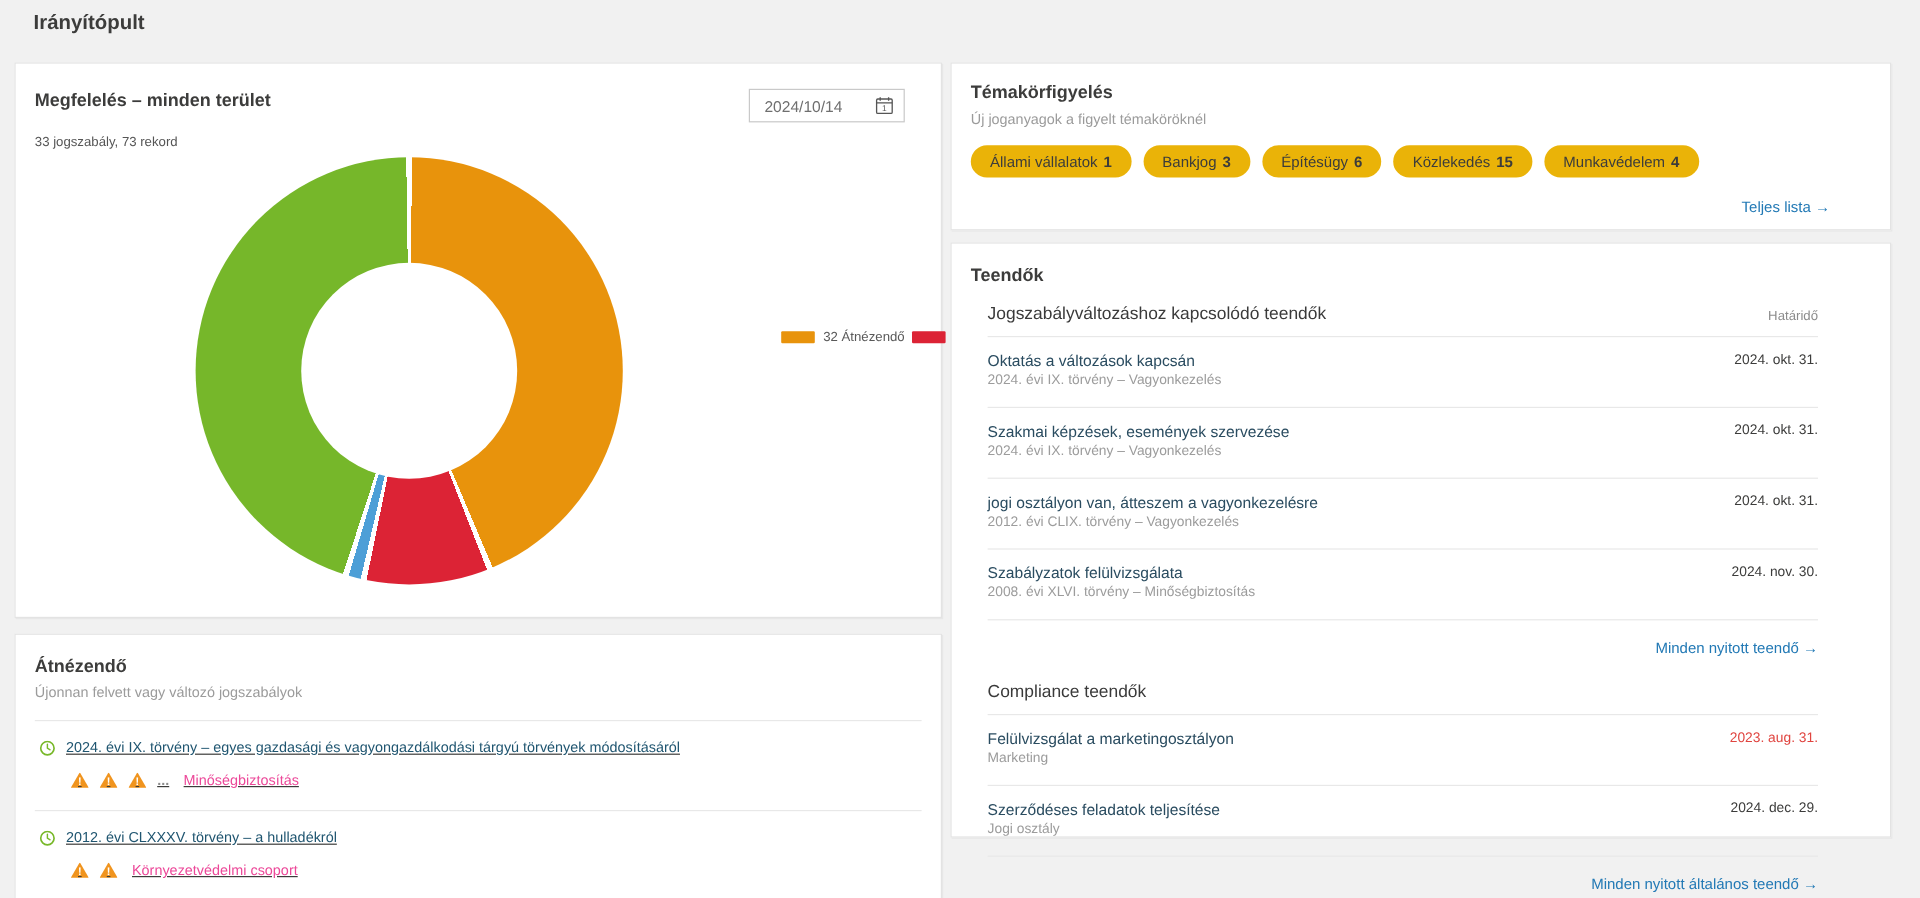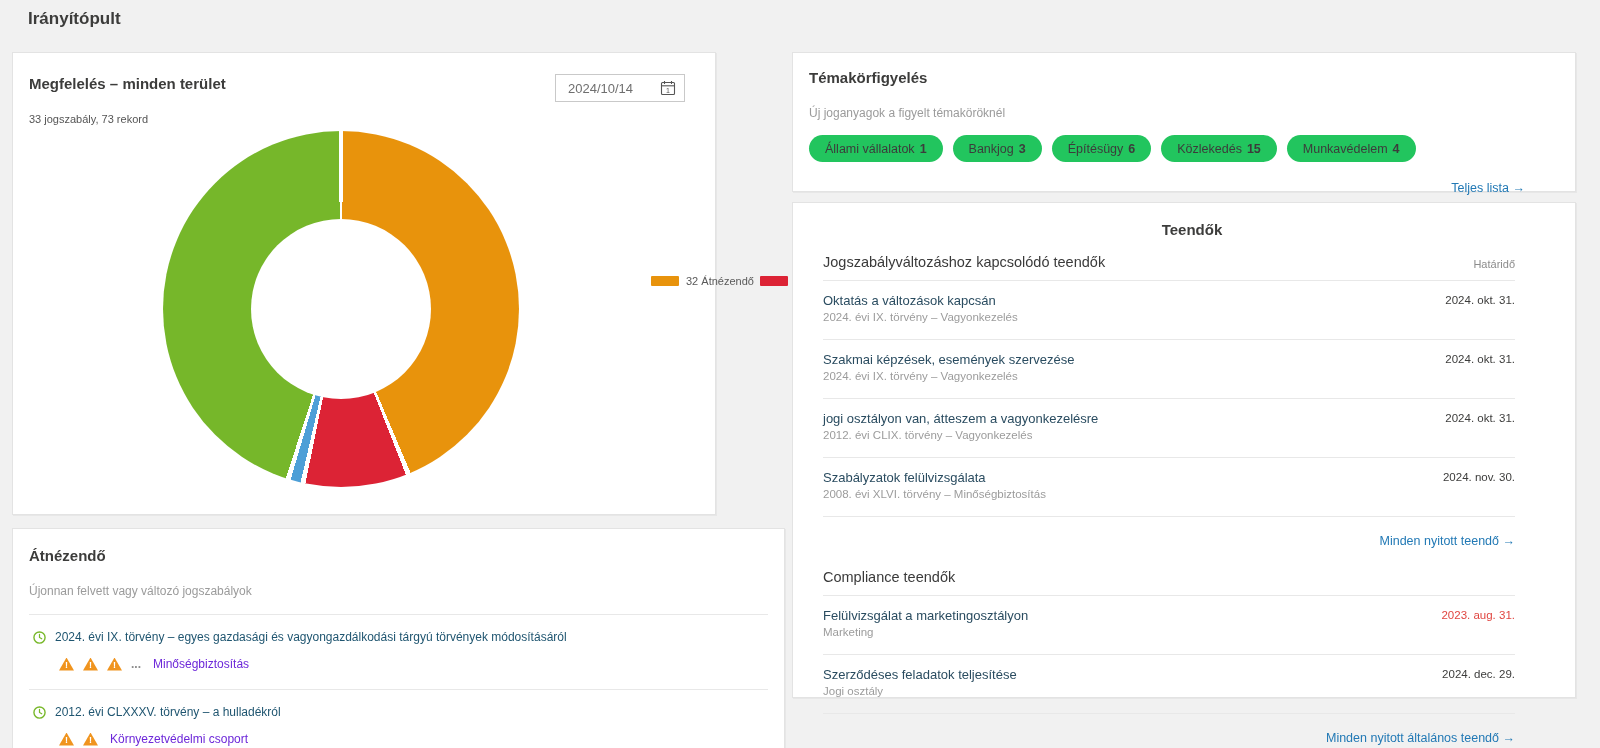--- a/index.html
+++ b/index.html
@@ -2,63 +2,63 @@
 <html><head>
 <meta charset="utf-8">
 <style>
   * { margin:0; padding:0; box-sizing:border-box; }
   html,body { width:1600px; height:748px; overflow:hidden; background:#F1F1F1;
               font-family:"Liberation Sans", sans-serif; color:#3C3C3B; }
   .page-title { position:absolute; left:28px; top:9px; font-size:17px; font-weight:bold; color:#3C3C3B; }
   .card { position:absolute; background:#fff; border:1px solid #E3E3E3; box-shadow:1px 1px 0 rgba(0,0,0,0.04); }
 
   
-  #card-compliance { left:12px; top:52px; width:704px; height:463px;padding-left:16px; }
+  #card-compliance { left:12px; top:52px; width:773px; height:463px;padding-left:16px; }
   .cc-title { position:absolute; left:16px; top:22px; font-size:15px; font-weight:bold; }
   .date-input { position:absolute; right:30px; top:21px; width:130px; height:28px; border:1px solid #C9C9C9;
                 background:#fff; display:flex; align-items:center; }
   .date-input input { border:none; outline:none; width:88px; margin-left:12px; font-size:13px; color:#6F6F6F;
                       font-family:"Liberation Sans", sans-serif; }
   .date-input .cal { margin-left:auto; margin-right:8px; display:flex; }
   .cc-summary { position:absolute; left:16px; top:60px; font-size:11px; color:#555; }
   .donut { position:absolute; left:150px; top:78px; width:356px; height:356px; border-radius:50%; }
   .donut::after { content:""; position:absolute; inset:88px; background:#fff; border-radius:50%; }
   .legend { position:absolute; left:638px; top:222px; display:flex; flex-direction:row; gap:6px; }
   .legend-item { display:flex; align-items:center; gap:7px; }
   .swatch { width:28px; height:10px; border-radius:1px; flex:0 0 auto; }
   .legend-label { font-size:11px; color:#595959; white-space:nowrap; }
 
   
   #card-review { left:12px; top:528px; width:773px; height:268px; padding:18px 16px 0; }
   .card-h { font-size:15px; font-weight:bold; color:#3C3C3B; }
-  .card-sub { font-size:12px; color:#9B9B9B; margin-top:20px; }
+  .card-sub { font-size:12px; color:#9B9B9B; margin-top:6px; }
   .review-list { margin-top:16px; border-top:1px solid #E8E8E8; }
-  .law-item { border-bottom:1px solid #E8E8E8; padding:15px 0 18px; }
+  .law-item { border-bottom:1px solid #E8E8E8; padding:15px 0 18px;text-decoration:underline; }
   .law-row { display:flex; align-items:center; gap:9px; padding-left:4px; }
   .law-link { font-size:12px; color:#1F5570; text-decoration:none; cursor:pointer; }
   .warn-row { display:flex; align-items:center; gap:9px; margin:13px 0 0 30px; }
   .warn { width:15px; height:13px; background:#F0941E; clip-path:polygon(50% 0,100% 100%,0 100%);
           display:inline-flex; align-items:flex-end; justify-content:center; color:#fff;
           font-size:9px; font-weight:bold; line-height:1; padding-bottom:1px; }
   .warn-more { font-size:12px; color:#8C8C8C; font-weight:bold; }
-  .warn-tag { font-size:12px; color:#6d28d9; margin-left:3px; }
+  .warn-tag { font-size:12px; color:#ec4899; margin-left:3px; }
 
   
   #card-topics { left:792px; top:52px; width:784px; height:140px; padding:16px 16px 0; }
   .chips { display:flex; gap:10px; margin-top:15px; }
-  .chip { background:#22c55e; border-radius:14px; height:27px; display:inline-flex; align-items:center;
+  .chip { background:#eab308; border-radius:14px; height:27px; display:inline-flex; align-items:center;
           padding:0 16px; font-size:12.5px; color:#3C3C3B; cursor:pointer; white-space:nowrap; }
   .chip b { margin-left:5px; }
   .link-row { text-align:right; }
   .link { font-size:12.5px; color:#2279B5; text-decoration:none; cursor:pointer; white-space:nowrap; }
   #card-topics .link-row { margin-top:16px; margin-right:34px; }
 
   
   #card-todos { left:792px; top:202px; width:784px; height:496px; padding:18px 0 0; }
-  #card-todos > .card-h { margin-left:16px;text-align:center; }
+  #card-todos > .card-h { margin-left:16px; }
   .section { margin:0 60px 0 30px; }
   .section-head { display:flex; justify-content:space-between; align-items:flex-end;
                   padding:16px 0 10px; border-bottom:1px solid #E8E8E8;gap:15px; }
   .section-title { font-size:14.5px; color:#3A3A3A; }
   .deadline-label { font-size:11px; color:#8C8C8C; }
   .task-row { display:flex; justify-content:space-between; align-items:flex-start;
               padding:12px 0 16px; border-bottom:1px solid #E8E8E8; }
   .task-title { font-size:13px; color:#2A4C60; text-decoration:none; cursor:pointer; display:block; }
   .task-sub { font-size:11.5px; color:#9C9C9C; margin-top:3px; }
   .task-due { font-size:11.5px; color:#3C3C3B; white-space:nowrap; padding-top:1px; }

